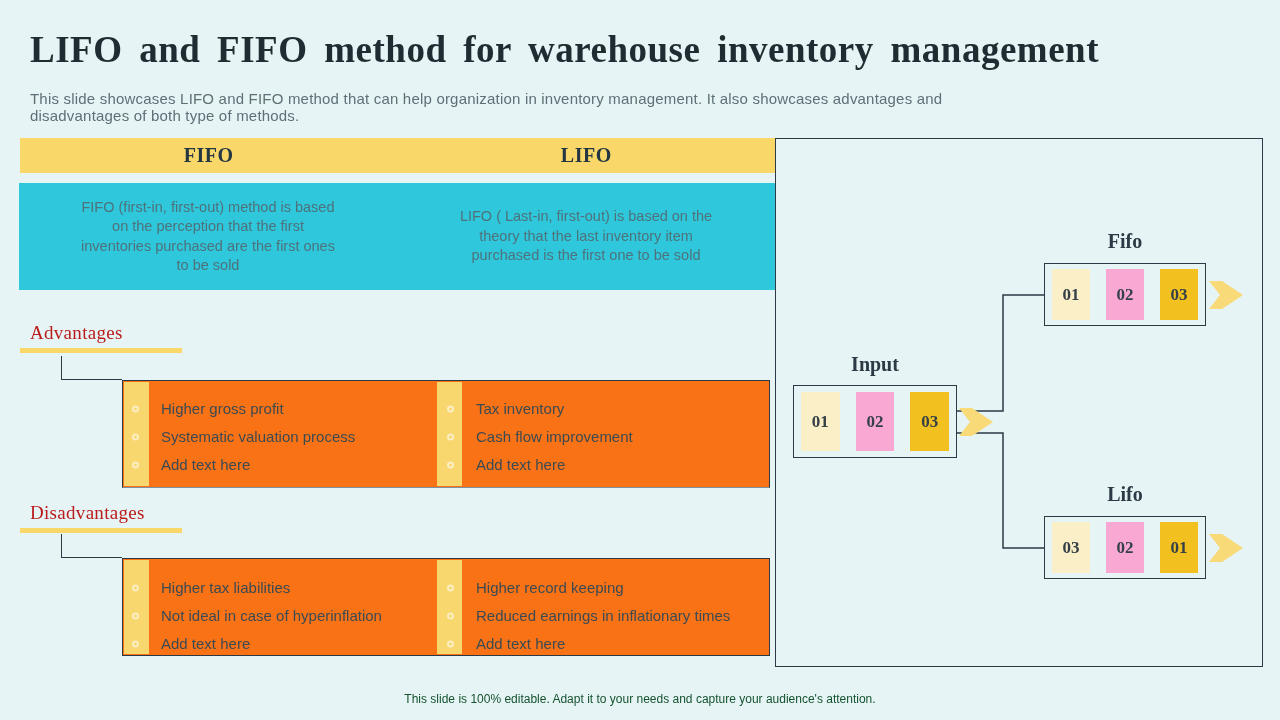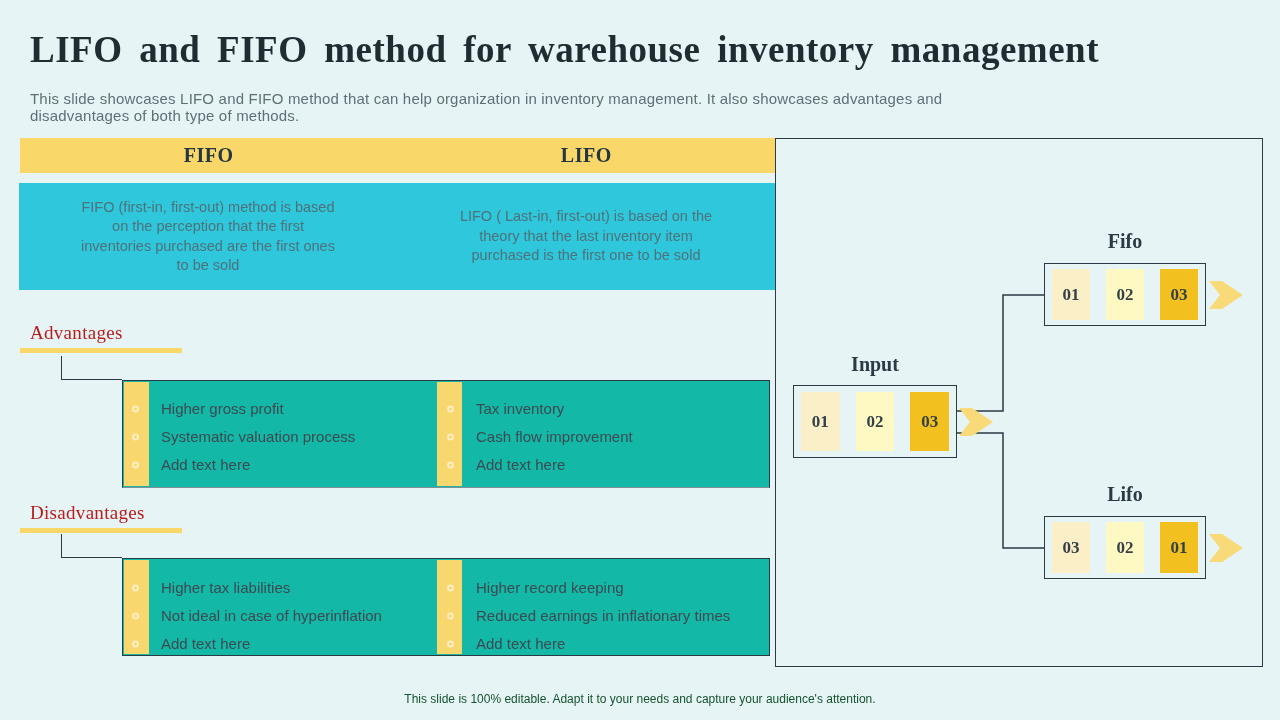--- a/index.html
+++ b/index.html
@@ -52,21 +52,21 @@
   }
   .sec-underline { position:absolute; left:20px; width:162px; height:5px; background:#f9d869; }
   .sec-connector {
     position:absolute; left:61px; width:61px; height:24px;
     border-left:1.5px solid #2b3a44; border-bottom:1.5px solid #2b3a44;
   }
 
   
   .list-box {
     position:absolute; left:122px; width:648px;
-    border:1.5px solid #2b3a44; background:#14b8a6;
+    border:1.5px solid #2b3a44; background:#f97316;
   }
   .list-box.adv { border-bottom-color:#80909a; }
   .ybar { position:absolute; top:1px; bottom:1px; width:25px; background:#f8d76f; }
   .ybar.b1 { left:1px; }
   .ybar.b2 { left:314px; }
   .items { position:absolute; list-style:none; }
   .items.c1 { left:38px; width:262px; }
   .items.c2 { left:353px; width:290px; }
   .items li {
     position:relative; height:28px; line-height:28px;
@@ -94,21 +94,21 @@
     border:1.4px solid #2b3a44; background:#e7f4f6;
     display:flex; gap:16px; padding:5px 7px;
   }
   .cell-box.input { width:164px; height:73px; padding:6px 7px; }
   .cell {
     flex:1; display:flex; align-items:center; justify-content:center;
     font-family:"Liberation Serif", serif; font-weight:bold;
     font-size:17px; color:#343f47;
   }
   .cell.light  { background:#fbefc7; }
-  .cell.medium { background:#fef9c3; }
+  .cell.medium { background:#f9a8d4; }
   .cell.dark   { background:#f2c120; }
   .chevron { position:absolute; width:34px; height:28px; }
 
   
   .footer {
     position:absolute; left:0; top:692px; width:1280px;
     text-align:center; font-size:12px; color:#14532d;
   }
 </style>
 </head>

